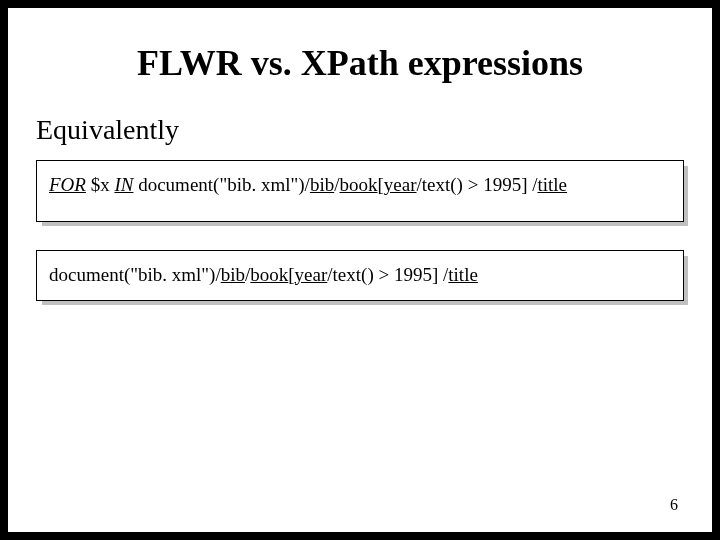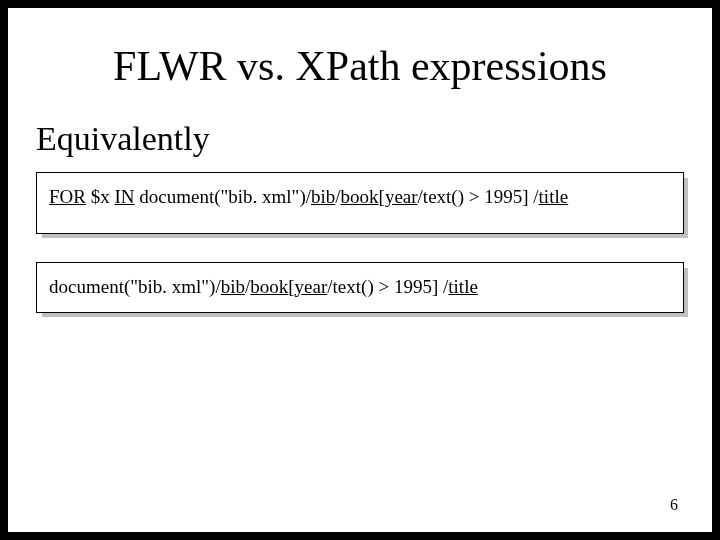--- a/index.html
+++ b/index.html
@@ -14,27 +14,27 @@
   .slide {
     position: relative;
     box-sizing: border-box;
     margin: 8px;
     width: 704px;
     height: 524px;
     background: #fff;
     padding: 24px 28px 24px 28px;
   }
   .title {
-    font-size: 42px;
+    font-size: 36px;
     text-align: center;
     margin: 10px 0 30px 0;
-    font-weight: 400;
+    font-weight: 700;
   }
   .subhead {
-    font-size: 34px;
+    font-size: 28px;
     margin: 4px 0 14px 0;
     font-weight: 400;
   }
   .codebox-wrap {
     position: relative;
     margin: 0 0 28px 0;
   }
   .codebox-shadow {
     position: absolute;
     top: 6px;
@@ -49,20 +49,21 @@
     border: 1.5px solid #000;
     padding: 10px 12px 12px 12px;
     font-size: 19px;
     line-height: 1.45;
   }
   .codebox .line {
     white-space: nowrap;
   }
   .kw {
     text-decoration: underline;
+    font-style: italic;
   }
   .path-seg {
     text-decoration: underline;
     margin-top: 38px;
   }
   .pagenum {
     position: absolute;
     right: 34px;
     bottom: 18px;
     font-size: 16px;

